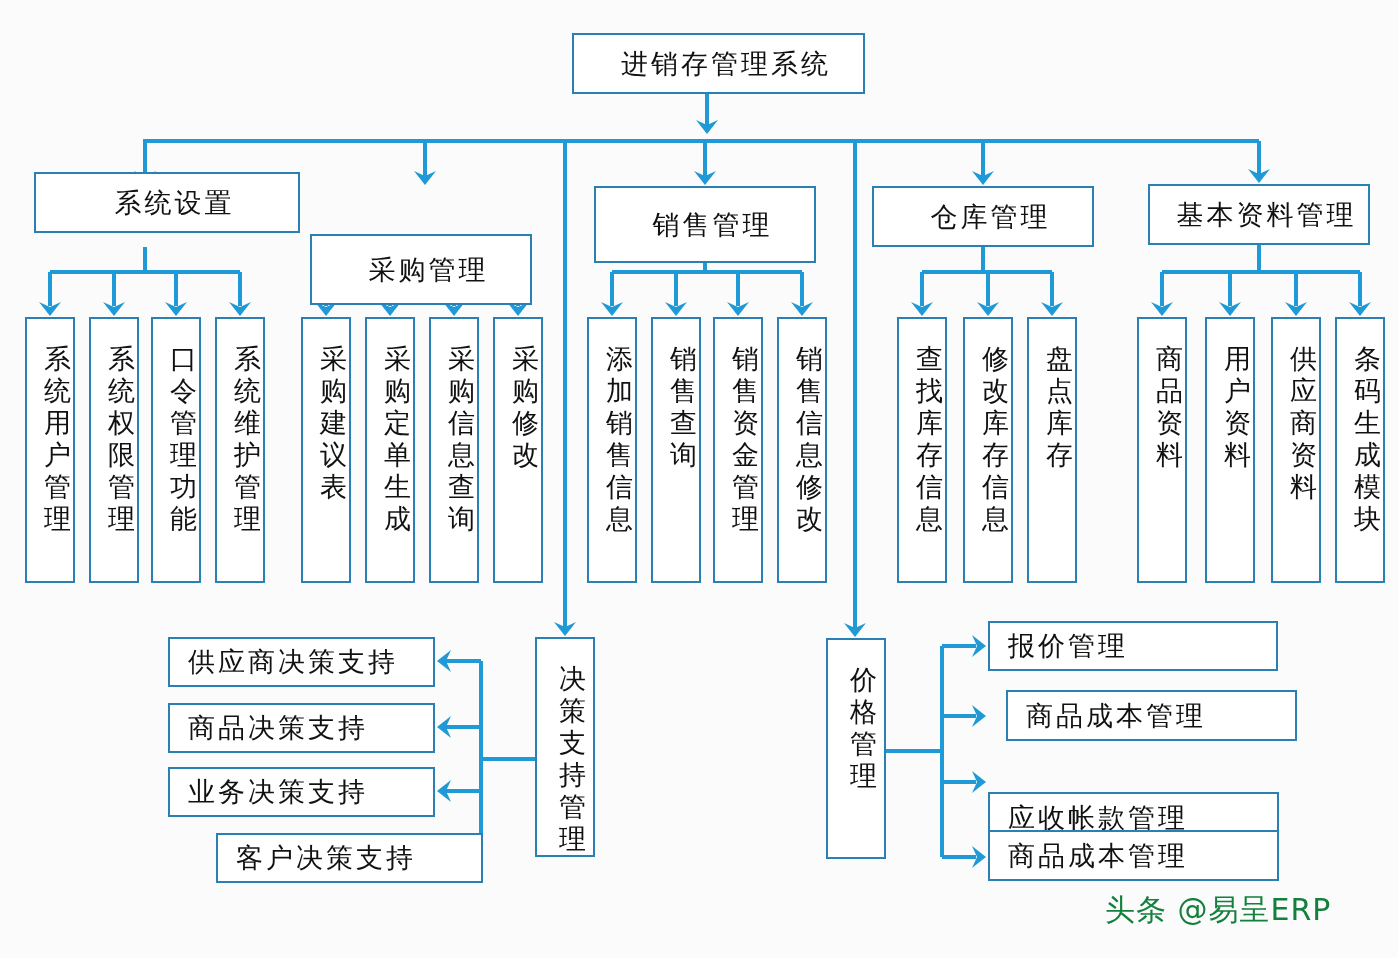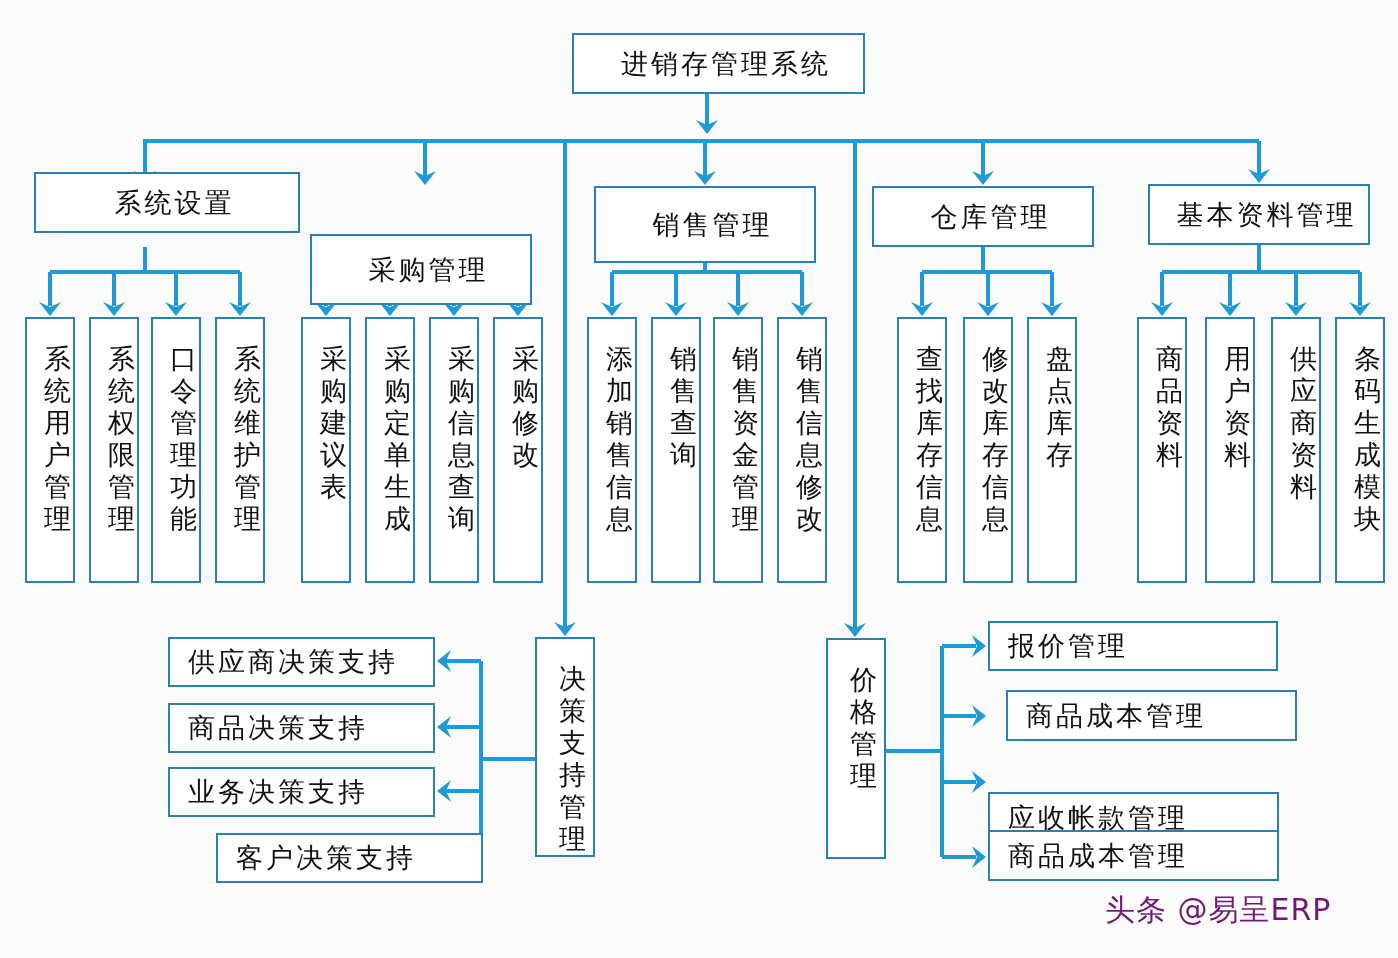--- a/index.html
+++ b/index.html
@@ -5,21 +5,21 @@
   html, body { margin:0; padding:0; }
   body { width:1398px; height:958px; background:#fbfbfb; position:relative; overflow:hidden;
          font-family:"DejaVu Sans", "Liberation Sans", sans-serif; color:#111; }
   #wires { position:absolute; left:0; top:0; width:1398px; height:958px; }
   .box { position:absolute; box-sizing:border-box; border:2px solid #2a7fb3; background:#fff;padding-left:15px; }
   .hbox { display:flex; align-items:center; justify-content:center; font-size:27px; letter-spacing:3px; }
   .hbox.left { justify-content:flex-start; padding-left:18px; }
   .vbox { display:flex; flex-direction:column; align-items:center; justify-content:flex-start;
           padding-top:24px; font-size:27px; line-height:32px; }
   .vbox span { display:block; }
-  .watermark { position:absolute; left:1105px; top:890px; font-size:30px; color:#701a75; letter-spacing:1px; }
+  .watermark { position:absolute; left:1105px; top:890px; font-size:30px; color:#15803d; letter-spacing:1px; }
 </style>
 </head>
 <body>
 
 <svg id="wires" xmlns="http://www.w3.org/2000/svg">
     <line x1="707" y1="94" x2="707" y2="132" stroke="#1f9ad6" stroke-width="4"></line>
     <path d="M696,120 L707,134 L718,120 L707,125 Z" fill="#1f9ad6"></path>
     <line x1="143" y1="141" x2="1259" y2="141" stroke="#1f9ad6" stroke-width="4"></line>
     <line x1="145" y1="141" x2="145" y2="182" stroke="#1f9ad6" stroke-width="4"></line>
     <path d="M134,171 L145,185 L156,171 L145,176 Z" fill="#1f9ad6"></path>

